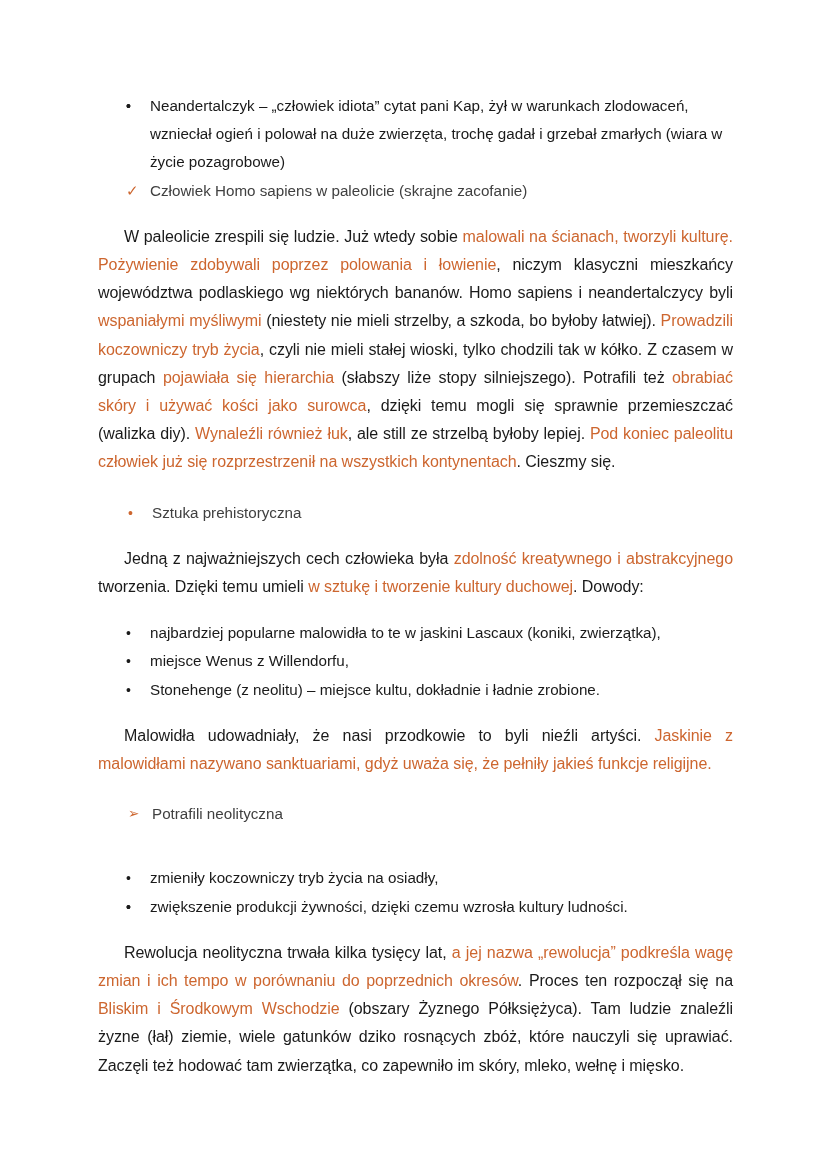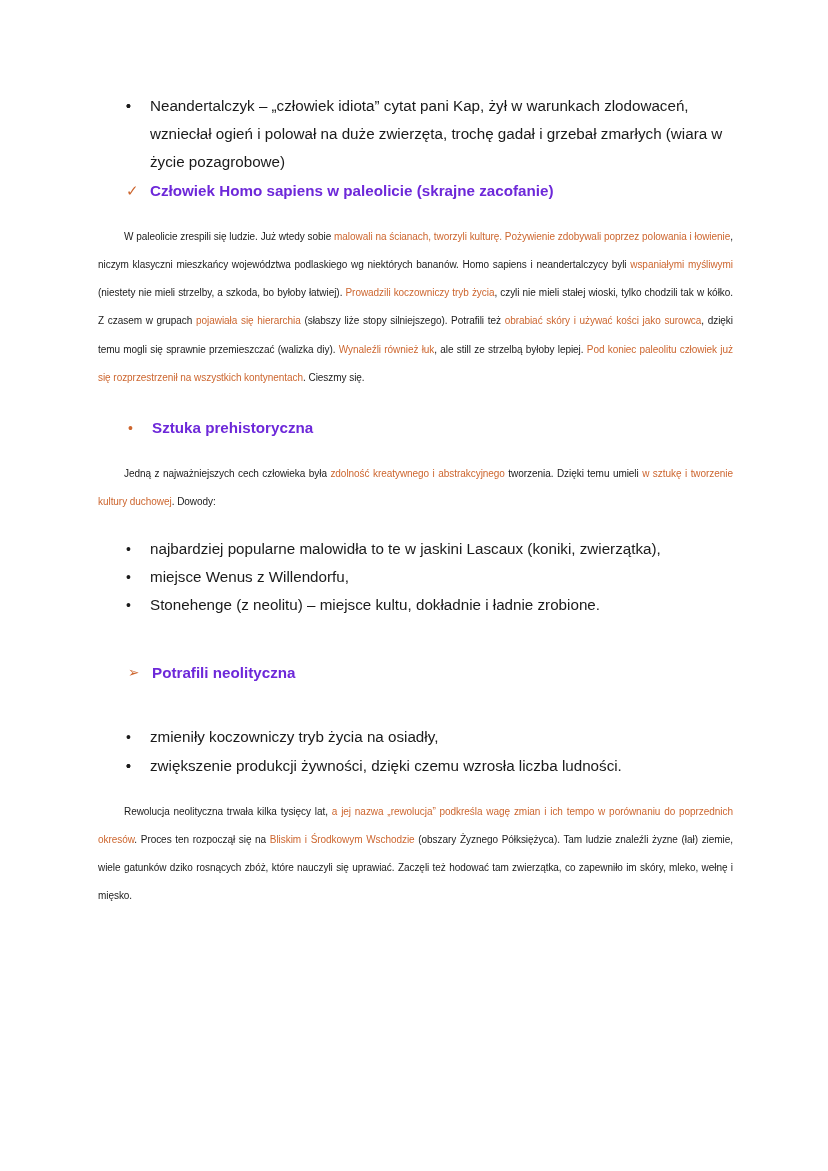--- a/index.html
+++ b/index.html
@@ -26,21 +26,21 @@
     overflow: hidden;
   }
 
   .content {
     width: 635px;
   }
 
   
   p.para {
     margin: 0;
-    font-size: 10px;
+    font-size: 16px;
     line-height: 28.2px;
     text-align: justify;
     text-justify: inter-word;
     color: #1a1a1a;
     letter-spacing: -0.05px;
   }
   p.para.indent {
     text-indent: 26px;
   }
   .gap-md { height: 18px; }
@@ -83,21 +83,21 @@
     font-size: 14px;
   }
   ul.blist > li .marker.check-orange {
     color: #cd662f;
     font-size: 15px;
   }
   ul.blist > li .marker.arrow-orange {
     color: #cd662f;
     font-size: 13.5px;
   }
-  li.orange-item > .itext { color: #6d28d9; font-weight: bold; }
+  li.orange-item > .itext { color: #404040; }
 
   
   ul.blist.top > li { padding-left: 52px; }
   ul.blist.top > li .marker { left: 28px; }
 
   ul.blist.sub > li { padding-left: 52px; }
   ul.blist.sub > li .marker { left: 28px; }
 
   ul.blist.heading > li { padding-left: 54px; }
   ul.blist.heading > li .marker { left: 30px; }
@@ -151,20 +151,21 @@
         <span class="itext">miejsce Wenus z Willendorfu,</span>
       </li>
       <li>
         <span class="marker dot-black">•</span>
         <span class="itext">Stonehenge (z neolitu) – miejsce kultu, dokładnie i ładnie zrobione.</span>
       </li>
     </ul>
 
     <div class="gap-md"></div>
 
+    <p class="para indent"><span class="blk">Malowidła udowadniały, że nasi przodkowie to byli nieźli artyści. </span><span class="hl">Jaskinie z malowidłami nazywano sanktuariami, gdyż uważa się, że pełniły jakieś funkcje religijne.</span></p>
 
     <div class="gap-lg"></div>
 
     <ul class="blist heading">
       <li class="orange-item">
         <span class="marker arrow-orange">➢</span>
         <span class="itext">Potrafili neolityczna</span>
       </li>
     </ul>
 
@@ -176,21 +177,21 @@
     <ul class="blist sub">
       <li>
         <span class="marker dot-black">•</span>
         <span class="itext">zmieniły koczowniczy tryb życia na osiadły,</span>
       </li>
       <li>
         <span class="marker dot-black">•</span>
       </li>
       <li>
         <span class="marker dot-black">•</span>
-        <span class="itext">zwiększenie produkcji żywności, dzięki czemu wzrosła liczba ludności.</span>
+        <span class="itext">zwiększenie produkcji żywności, dzięki czemu wzrosła kultury ludności.</span>
       </li>
     </ul>
 
     <div class="gap-md"></div>
 
     <p class="para indent"><span class="blk">Rewolucja neolityczna trwała kilka tysięcy lat, </span><span class="hl">a jej nazwa „rewolucja” podkreśla wagę zmian i ich tempo w porównaniu do poprzednich okresów</span><span class="blk">. Proces ten rozpoczął się na </span><span class="hl">Bliskim i Środkowym Wschodzie</span><span class="blk"> (obszary Żyznego Półksiężyca). Tam ludzie znaleźli żyzne (łał) ziemie, wiele gatunków dziko rosnących zbóż, które nauczyli się uprawiać. Zaczęli też hodować tam zwierzątka, co zapewniło im skóry, mleko, wełnę i mięsko. </span></p>
 
   </div>
 </div>
 

